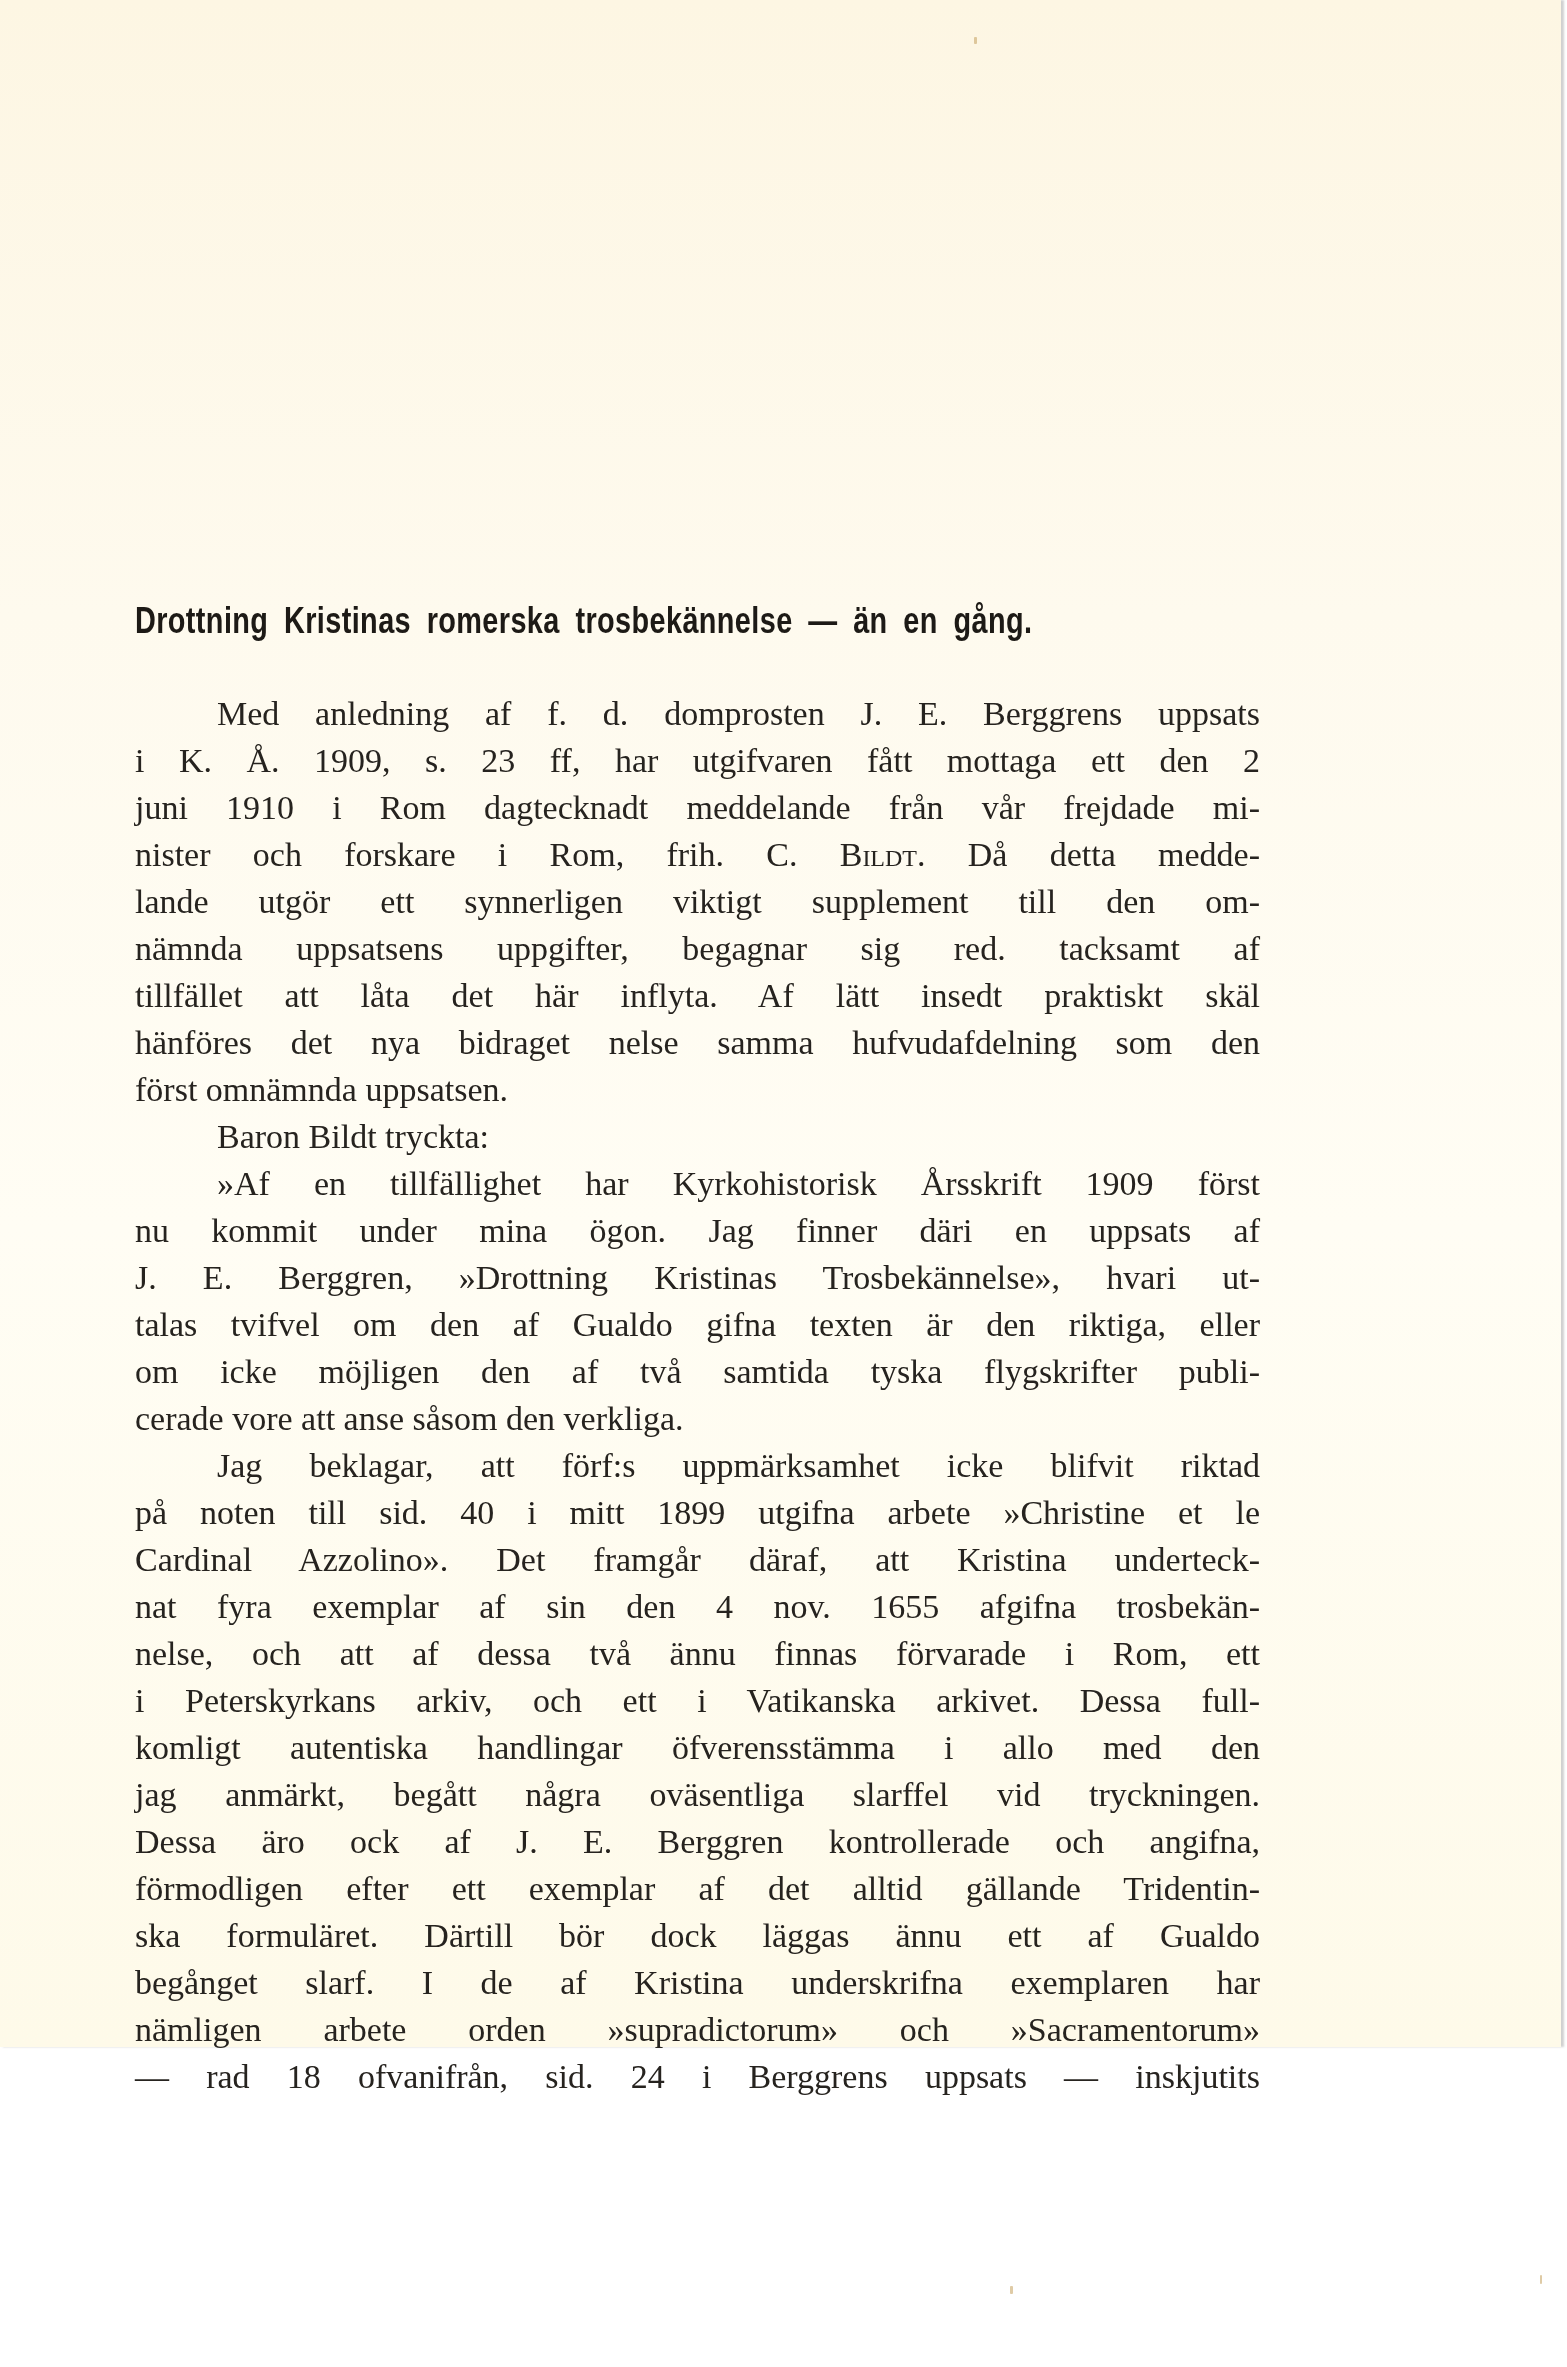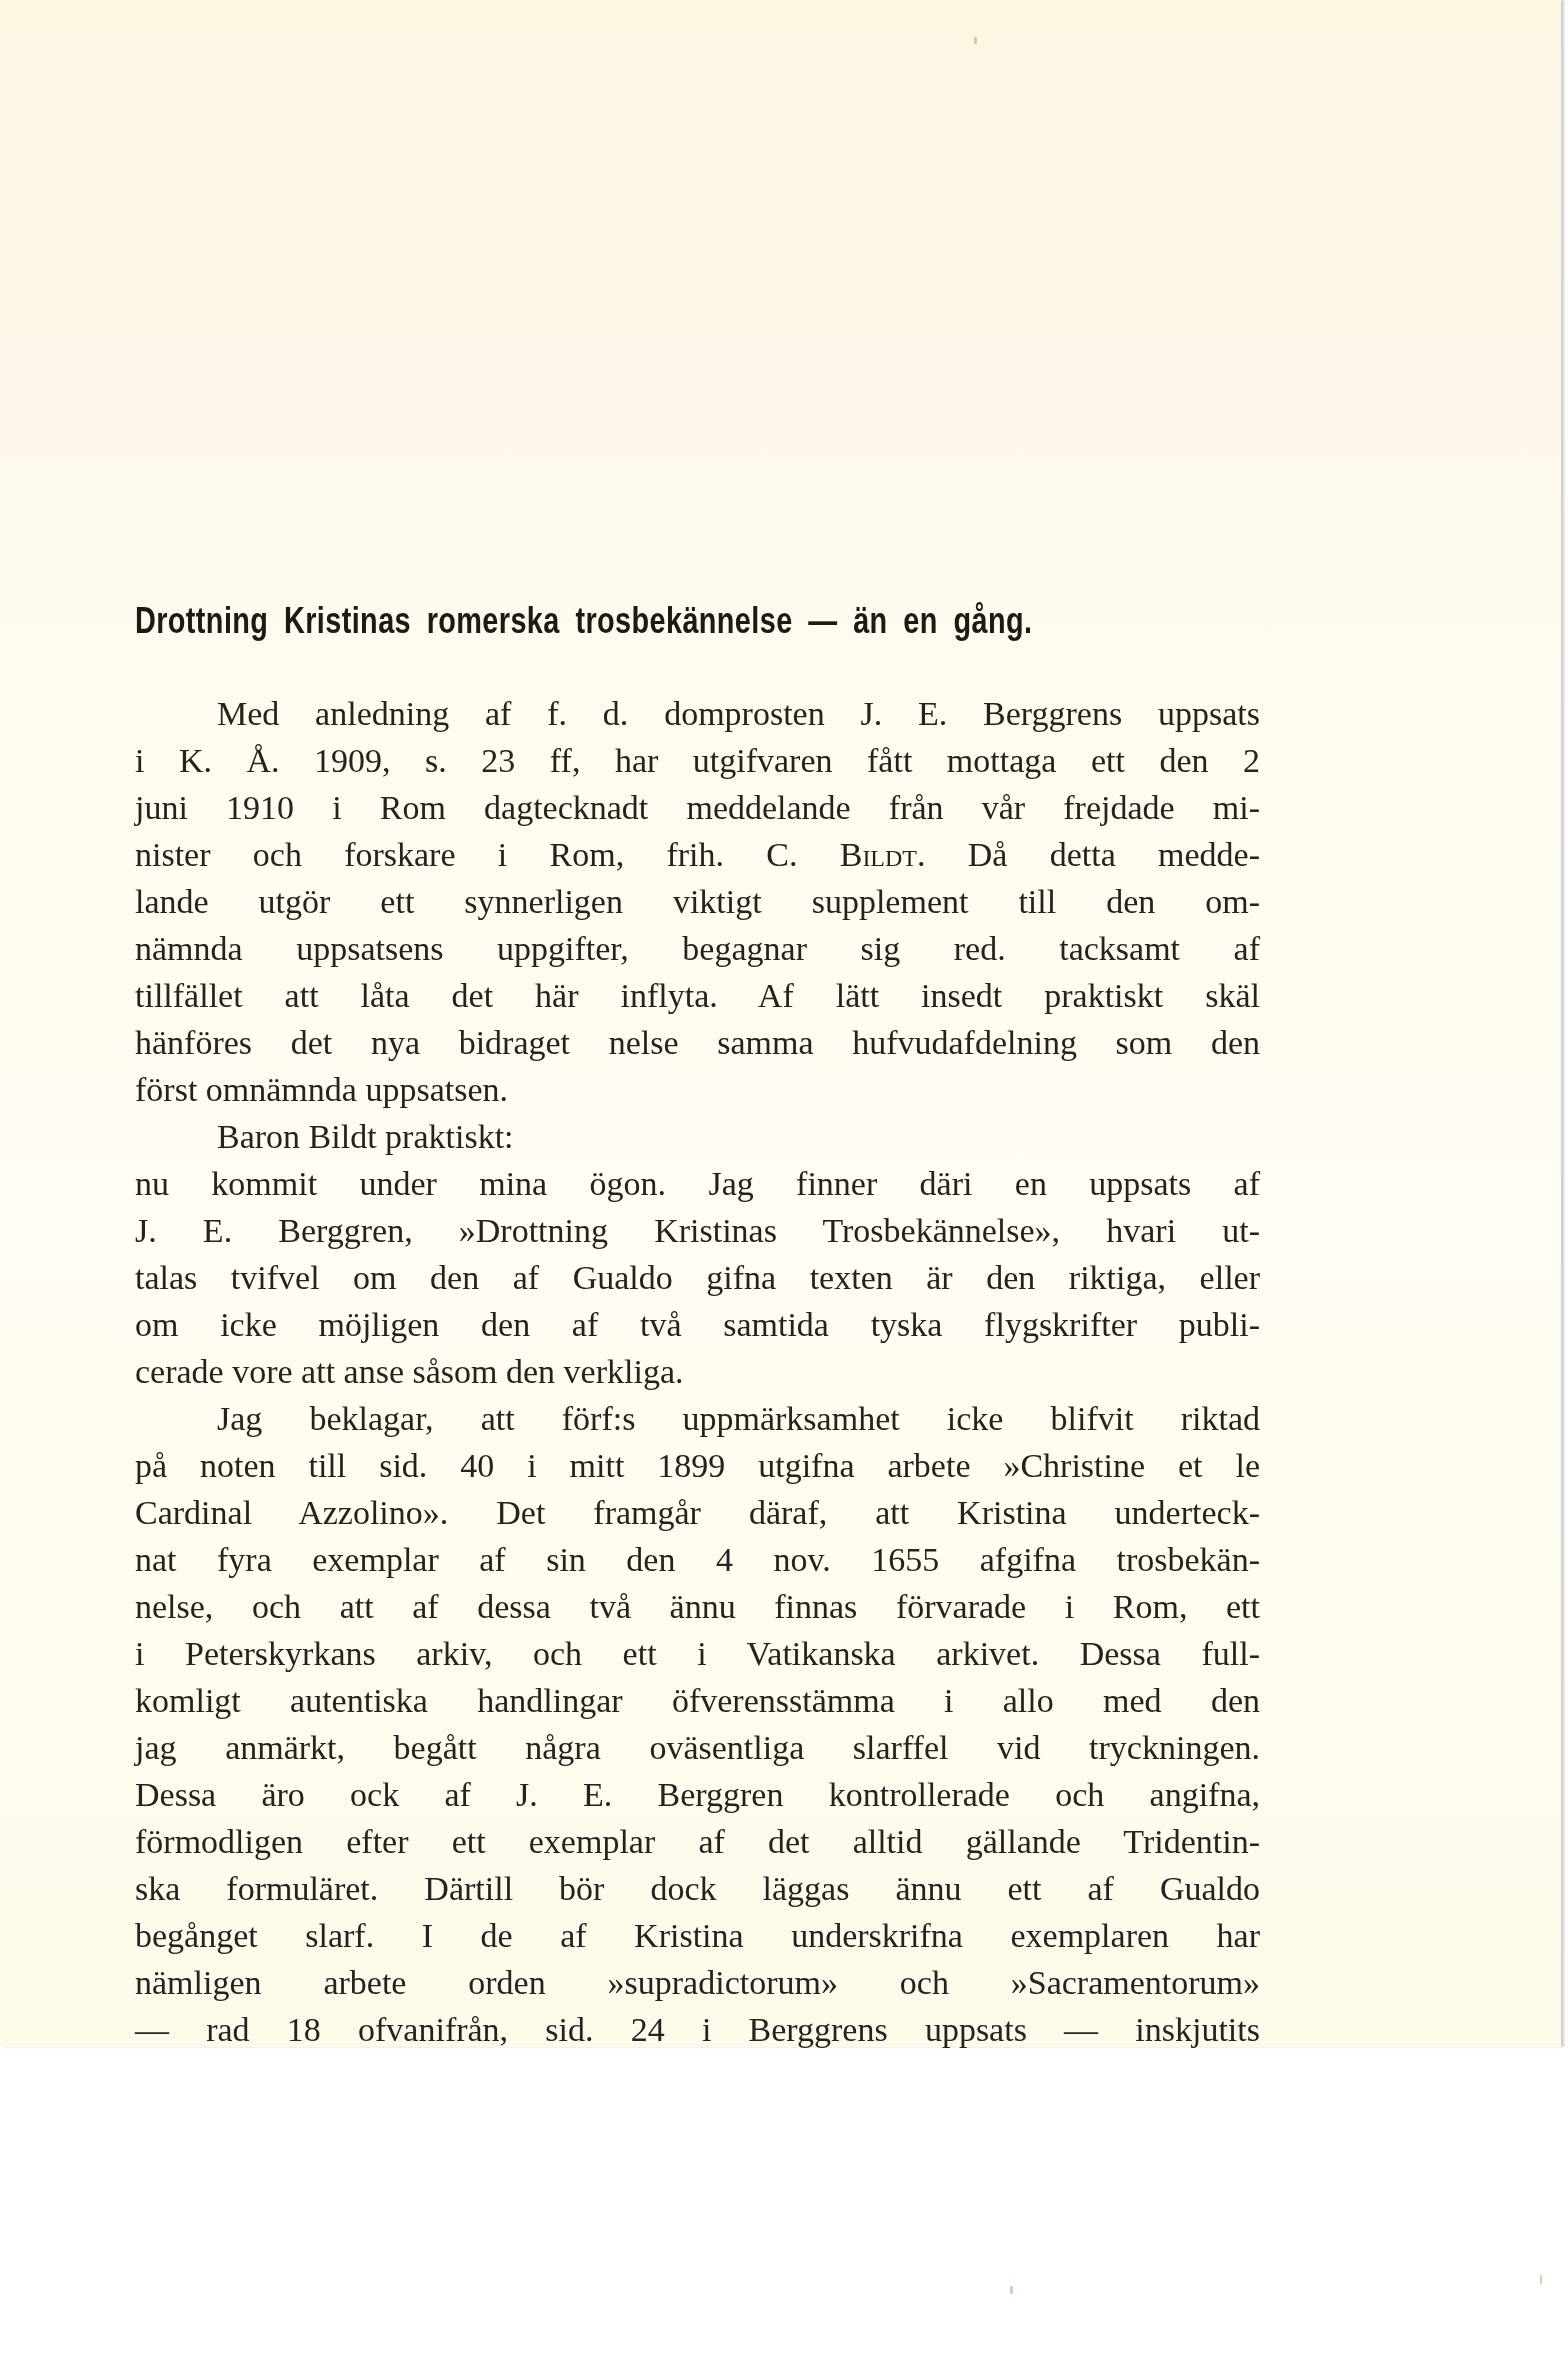--- a/index.html
+++ b/index.html
@@ -115,25 +115,28 @@
       <div class="line">
           <span class="inner">hänföres det nya bidraget nelse samma hufvudafdelning som den</span>
         </div>
       <div class="line last">
           <span class="inner">först omnämnda uppsatsen.</span>
         </div>
     </div>
 
     <div>
       <div class="line indent last">
-          <span class="inner">Baron Bildt praktiskt:</span>
-        </div>
-    </div>
-
-    <div>
+          <span class="inner">Baron Bildt tryckta:</span>
+        </div>
+    </div>
+
+    <div>
+      <div class="line indent">
+          <span class="inner">»Af en tillfällighet har Kyrkohistorisk Årsskrift 1909 först</span>
+        </div>
       <div class="line">
           <span class="inner">nu kommit under mina ögon. Jag finner däri en uppsats af</span>
         </div>
       <div class="line">
           <span class="inner">J. E. Berggren, »Drottning Kristinas Trosbekännelse», hvari ut-</span>
         </div>
       <div class="line">
           <span class="inner">talas tvifvel om den af Gualdo gifna texten är den riktiga, eller</span>
         </div>
       <div class="line">

